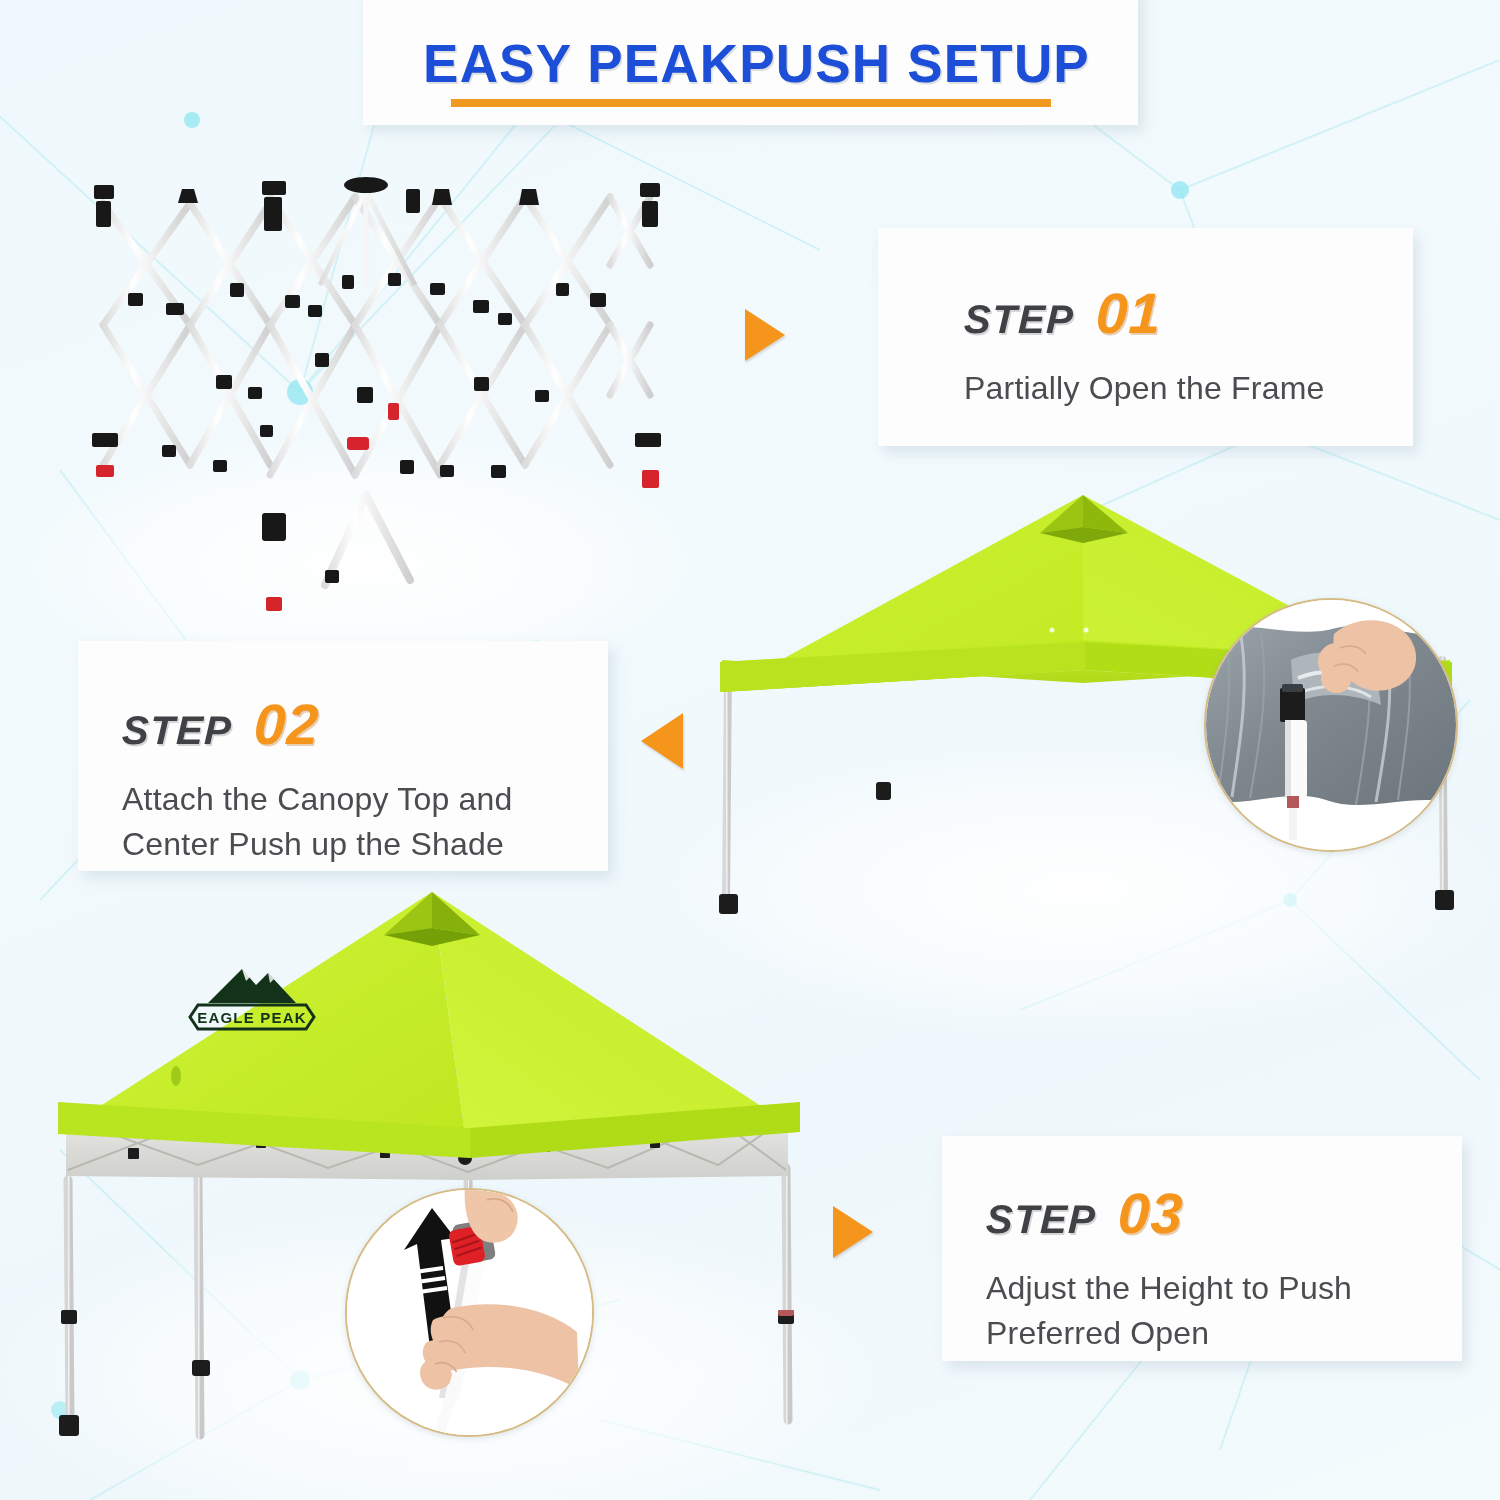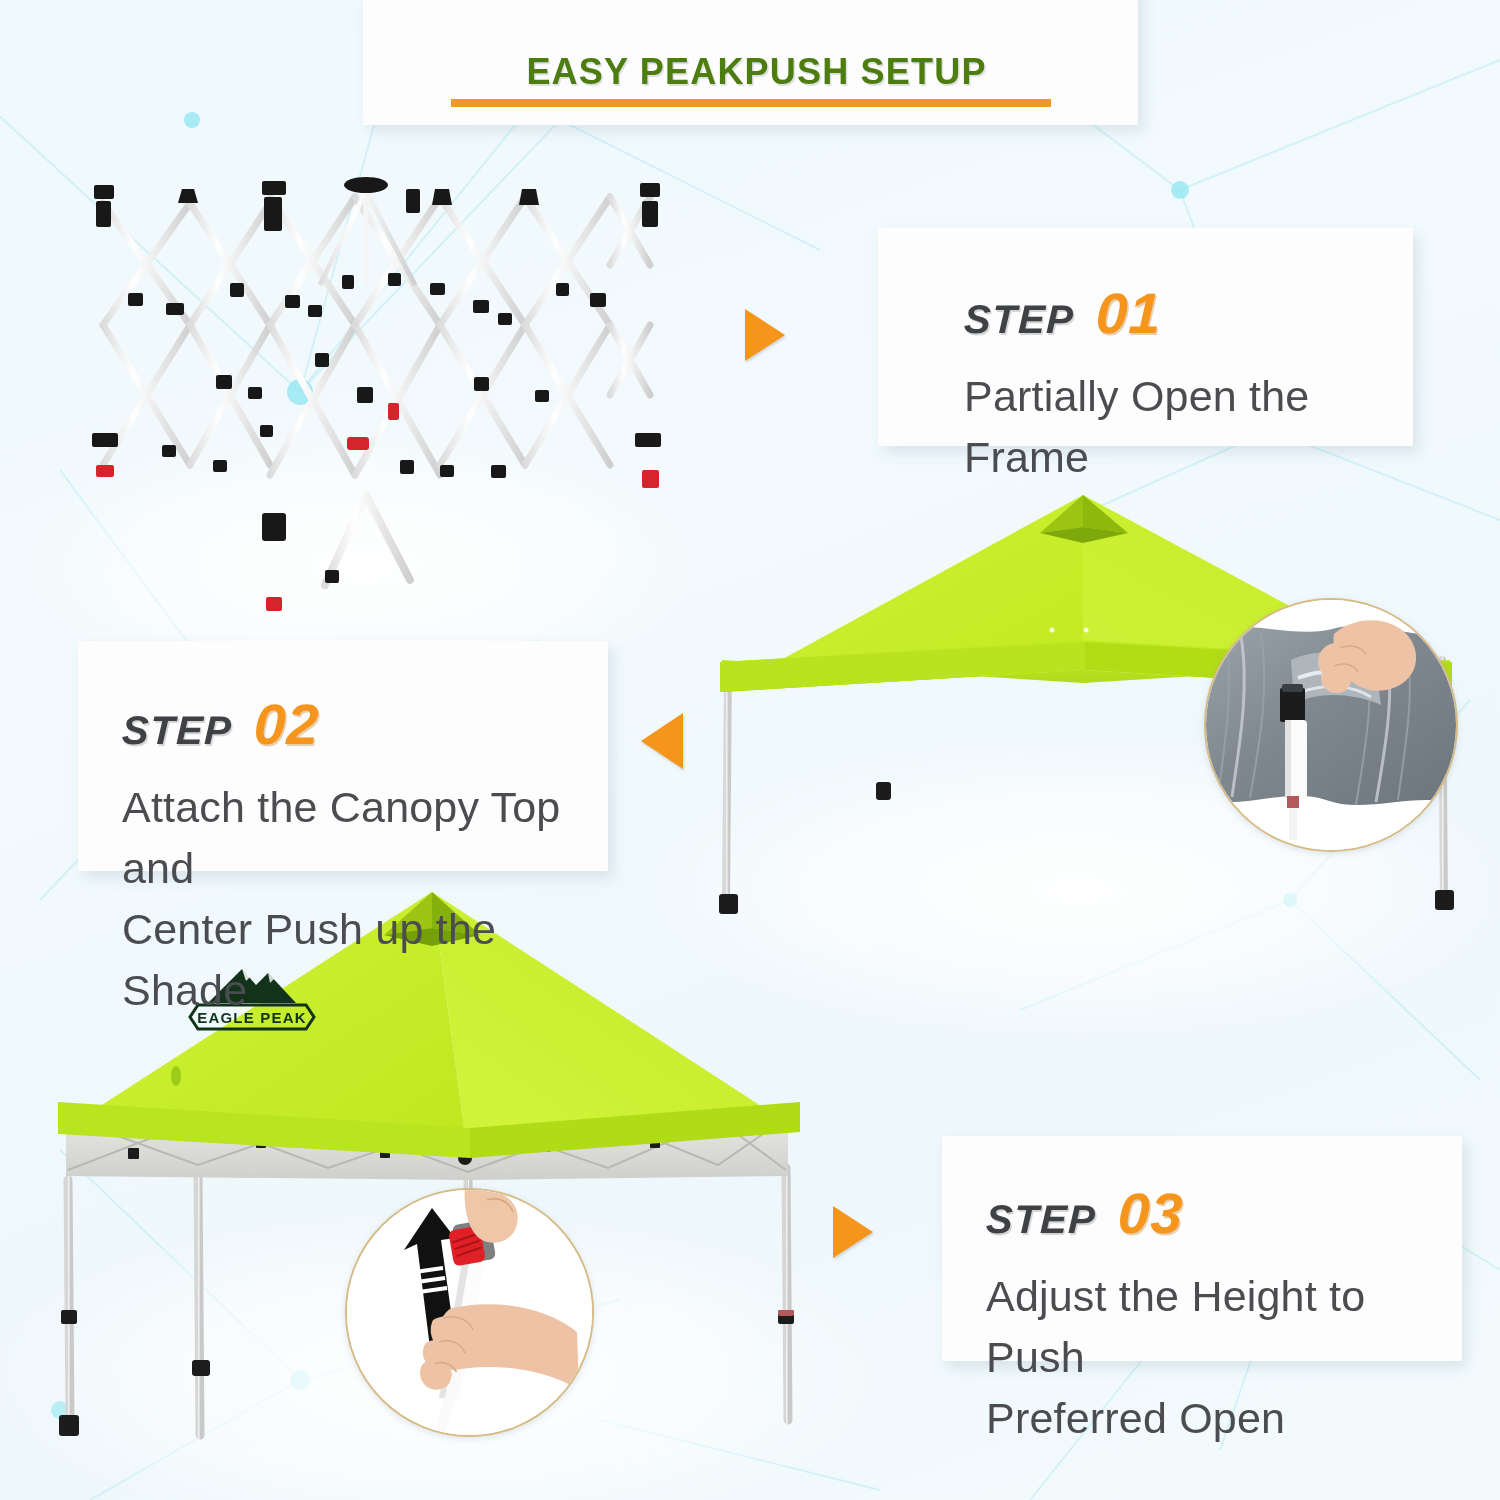--- a/index.html
+++ b/index.html
@@ -40,24 +40,24 @@
     background: #fdfdfd;
     box-shadow: 6px 7px 12px rgba(120,150,165,0.18);
     display: flex;
     flex-direction: column;
     align-items: center;
     justify-content: flex-end;
     padding-bottom: 18px;
     box-sizing: border-box;
   }
   #title-text {
-    font-size: 36px;
+    font-size: 53px;
     font-weight: bold;
     letter-spacing: 1.2px;
-    color: #4d7c0f;
+    color: #1d4ed8;
     line-height: 1;
     text-shadow: 1.5px 1.5px 0 rgba(150,155,160,0.30);
     margin-left: 12px;
   }
   #title-rule {
     margin-top: 9px;
     width: 600px;
     height: 8px;
     background: #f0981f;
   }
@@ -87,21 +87,21 @@
   .step-num {
     font-size: 57px;
     font-weight: bold;
     font-style: italic;
     letter-spacing: 1px;
     color: #f5951c;
     text-shadow: 1.6px 1.6px 0 rgba(205,150,90,0.45);
     transform: skewX(-2deg);
   }
   .step-desc {
-    font-size: 43px;
+    font-size: 32px;
     color: #4a4c50;
     line-height: 1.42;
     letter-spacing: 0.2px;
   }
   #card-step1 { left: 878px; top: 228px;  width: 535px; height: 218px; padding: 52px 0 0 86px; }
   #card-step2 { left: 78px;  top: 641px;  width: 530px; height: 230px; padding: 50px 0 0 44px; }
   #card-step3 { left: 942px; top: 1136px; width: 520px; height: 225px; padding: 44px 0 0 44px; }
   #card-step1 .step-desc, #card-step2 .step-desc, #card-step3 .step-desc { margin-top: 20px; }
 
   

